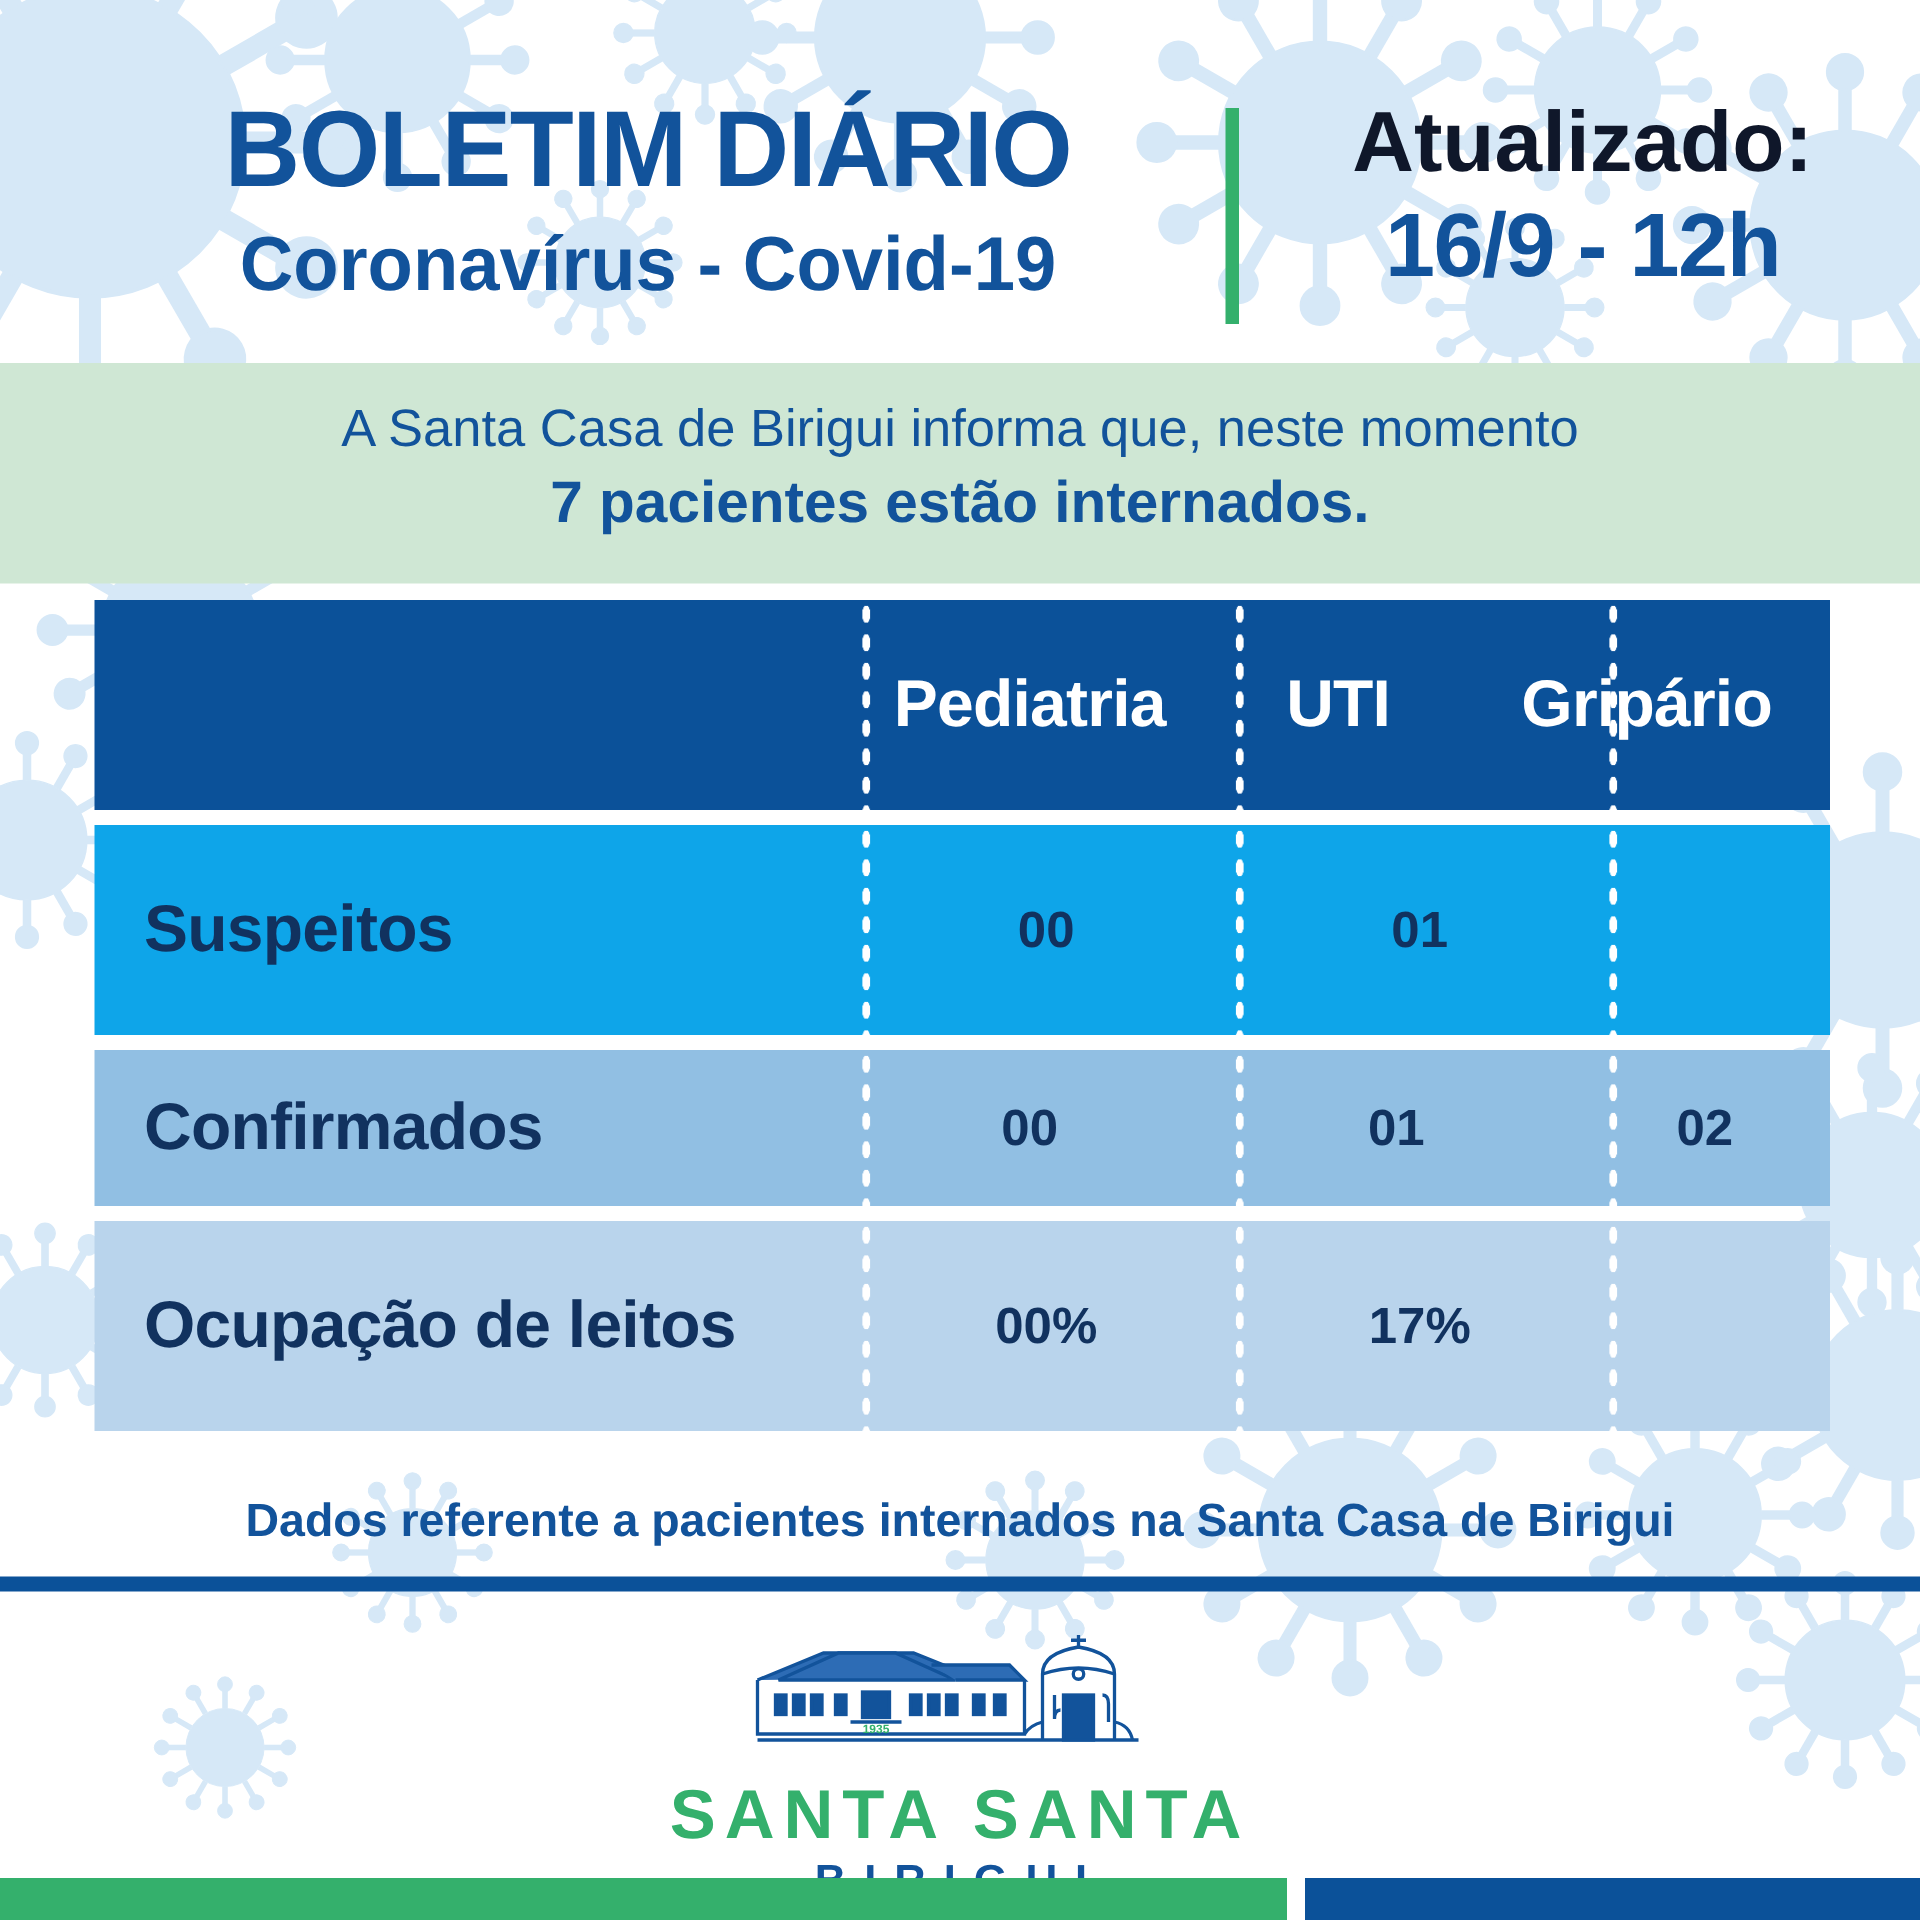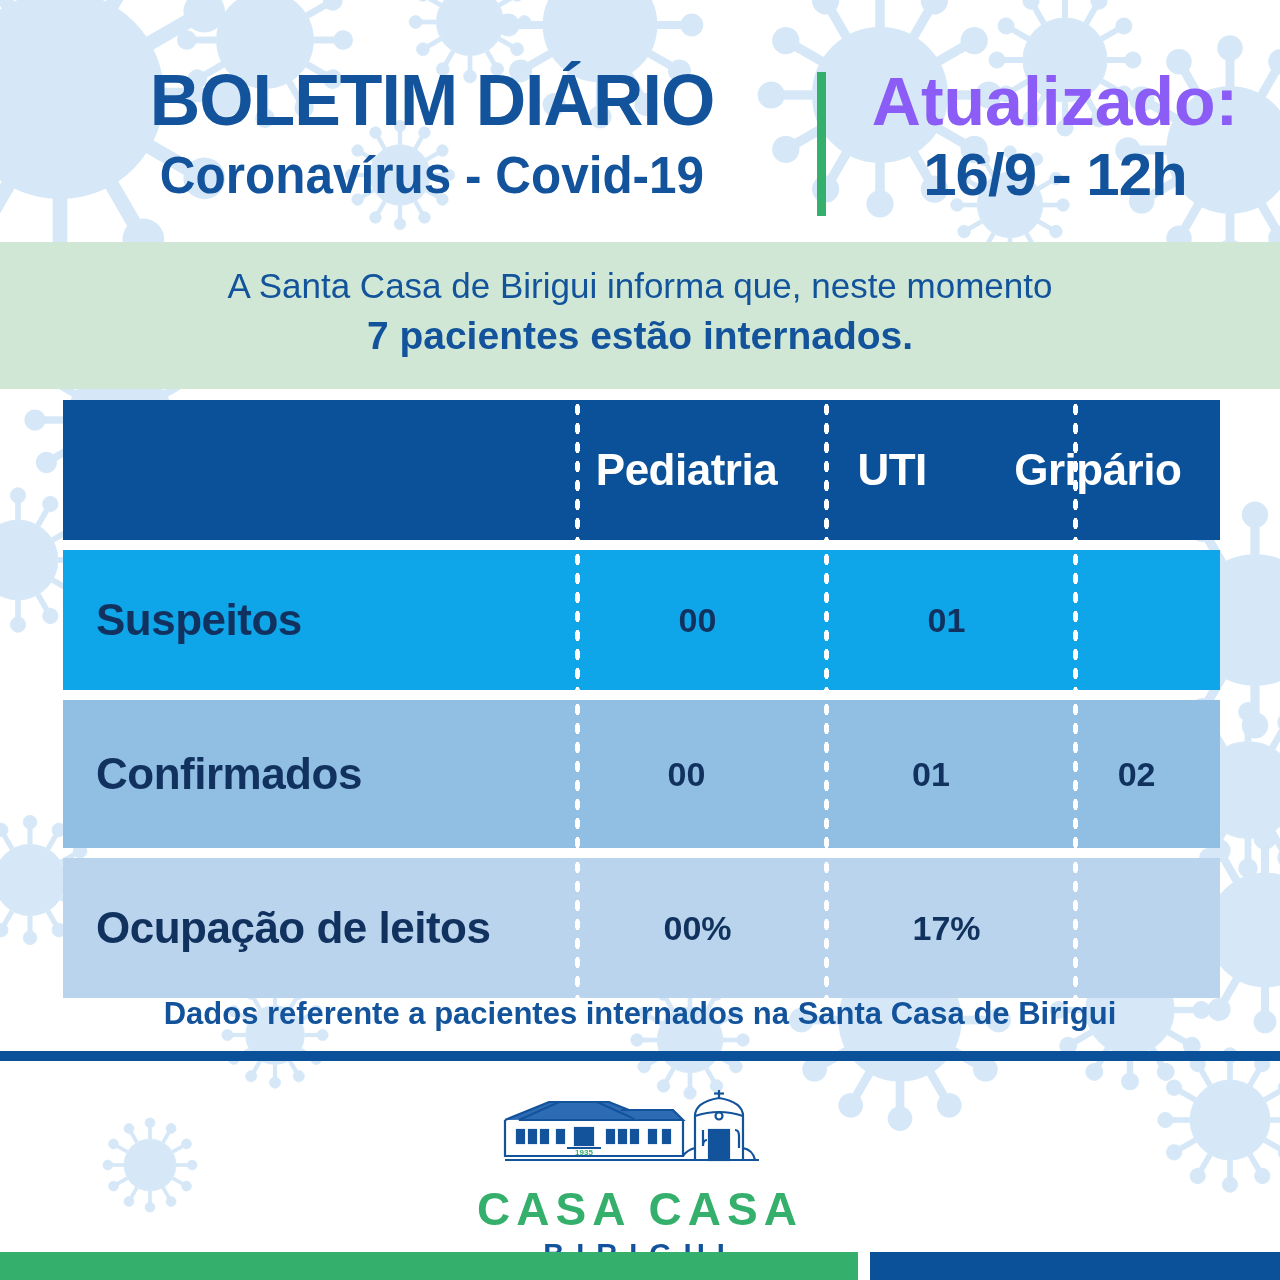--- a/index.html
+++ b/index.html
@@ -19,38 +19,38 @@
   .hd-title{
     font-size:72px;font-weight:bold;color:#12539b;letter-spacing:-1px;
     line-height:1.0;font-stretch:condensed;transform:scaleX(0.97);transform-origin:center;
   }
   .hd-sub{
     font-size:51px;font-weight:bold;color:#12539b;line-height:1.0;margin-top:14px;
     transform:scaleX(0.97);transform-origin:center;
   }
   .hd-divider{position:absolute;left:817px;top:72px;width:9px;height:144px;background:#34b06c;}
   .hd-right{position:absolute;left:845px;top:66px;width:420px;text-align:center;}
-  .hd-upd{font-size:68px;font-weight:bold;color:#8b5cf6;line-height:1.05;}
+  .hd-upd{font-size:57px;font-weight:bold;color:#0f172a;line-height:1.05;}
   .hd-date{font-size:60px;font-weight:bold;color:#12539b;line-height:1.08;margin-top:6px;letter-spacing:-1px;}
 
   
   .banner{
     position:absolute;left:0;top:242px;width:1280px;height:147px;
     background:#cfe7d4;z-index:2;overflow:hidden;
   }
   .banner-inner{position:relative;z-index:2;width:100%;text-align:center;padding-top:24px;box-sizing:border-box;}
   .banner-l1{font-size:35px;color:#12539b;line-height:1.15;}
   .banner-l2{font-size:39px;font-weight:bold;color:#12539b;line-height:1.15;margin-top:8px;}
 
   
   .table{position:absolute;left:63px;top:400px;width:1157px;z-index:3;}
   .trow{position:relative;display:flex;align-items:center;width:100%;box-sizing:border-box;}
   .r-head{height:140px;background:#0b5199;margin-bottom:10px;}
   .r-1{height:140px;background:#0ea5e9;margin-bottom:10px;}
-  .r-2{height:148px;background:#91bfe3;margin-bottom:10px;}
+  .r-2{height:104px;background:#91bfe3;margin-bottom:10px;}
   .r-3{height:140px;background:#b9d4ec;}
   .c-label{width:510px;box-sizing:border-box;padding-left:33px;}
   .c-val{width:249px;text-align:center;box-sizing:border-box;}
   .c-val.last{width:170px;}
   .th{font-size:44px;font-weight:bold;color:#ffffff;letter-spacing:-0.5px;margin-top:16px;}
   .td-lbl{font-size:44px;font-weight:bold;color:#11325f;letter-spacing:-0.5px;}
   .td-num{font-size:34px;font-weight:bold;color:#11325f;letter-spacing:0px;}
 
   
   .dots{position:absolute;top:0;width:9px;height:100%;z-index:4;
@@ -268,20 +268,20 @@
 
         <path d="M186 66 Q190 60 198 58"></path>
         <path d="M246 58 Q256 60 258 70"></path>
 
         <line x1="222" y1="8" x2="222" y2="0"></line>
         <line x1="217" y1="3.5" x2="227" y2="3.5"></line>
 
         <path d="M8 70 L262 70"></path>
       </g>
     </svg>
-    <div class="logo-name">CASA CASA</div>
+    <div class="logo-name">SANTA SANTA</div>
     <div class="logo-sub">BIRIGUI</div>
   </div>
 
   <div class="bar-green"></div>
   <div class="bar-blue"></div>
 
 </div>
 
 </body></html>

